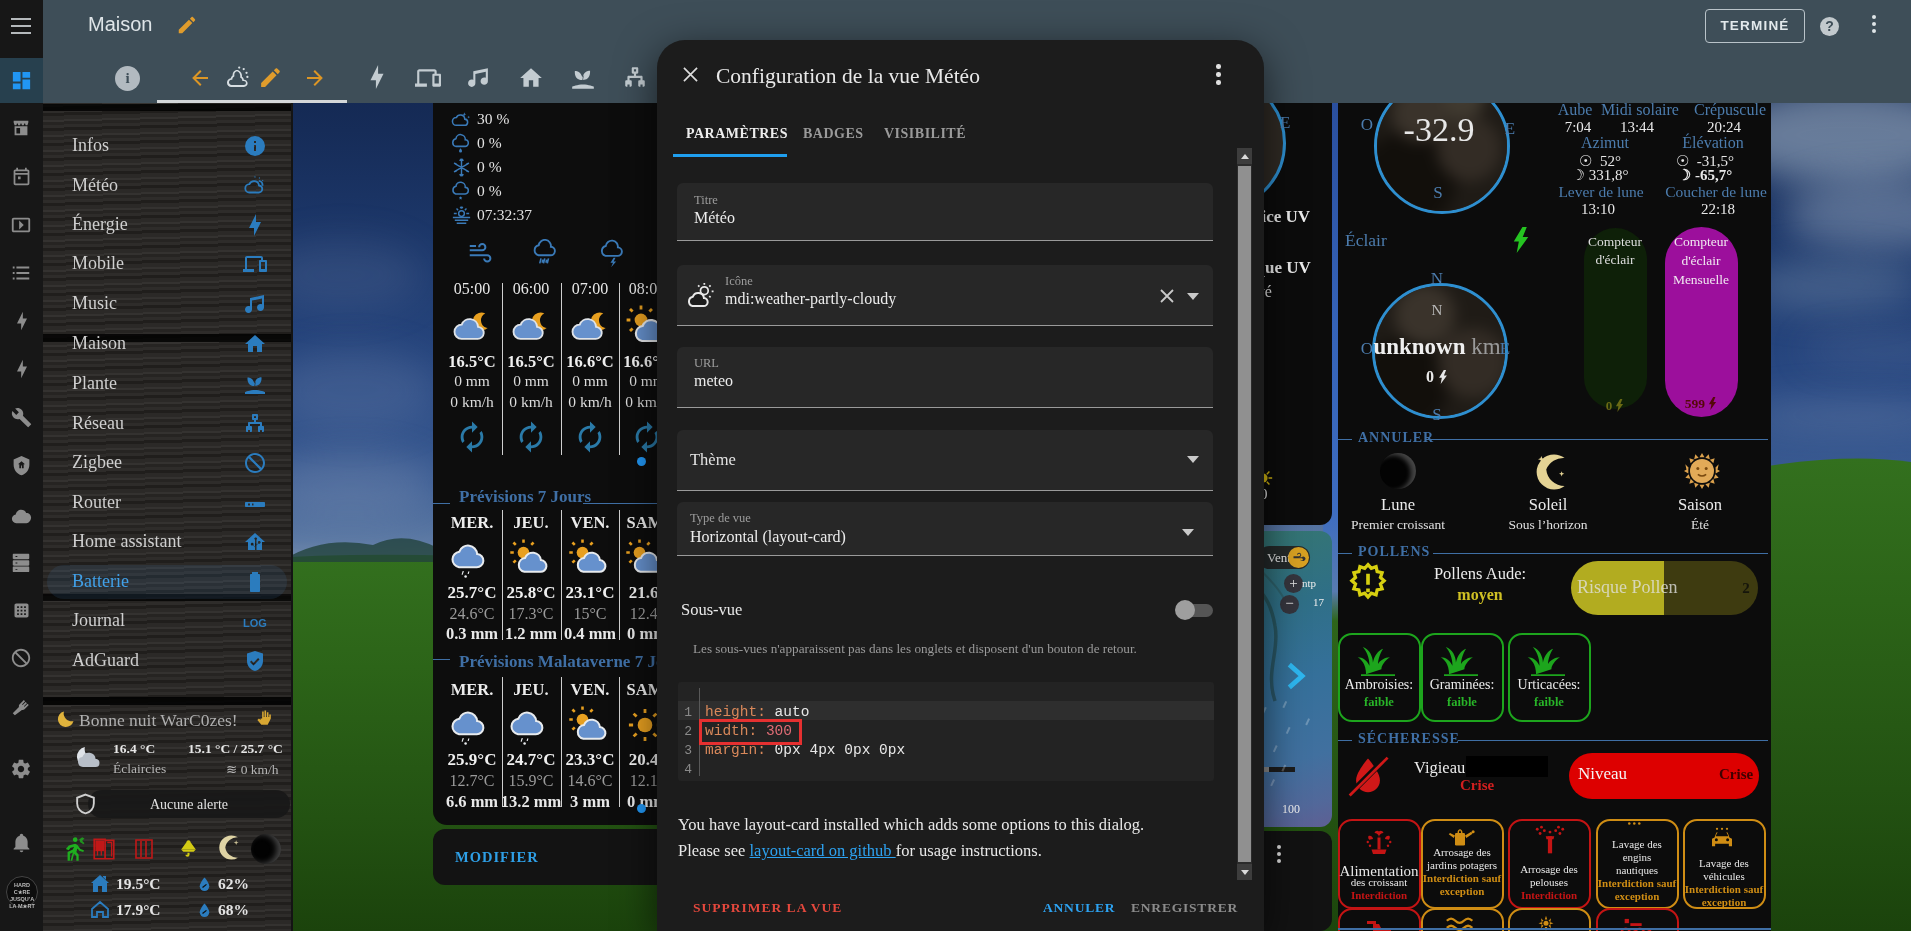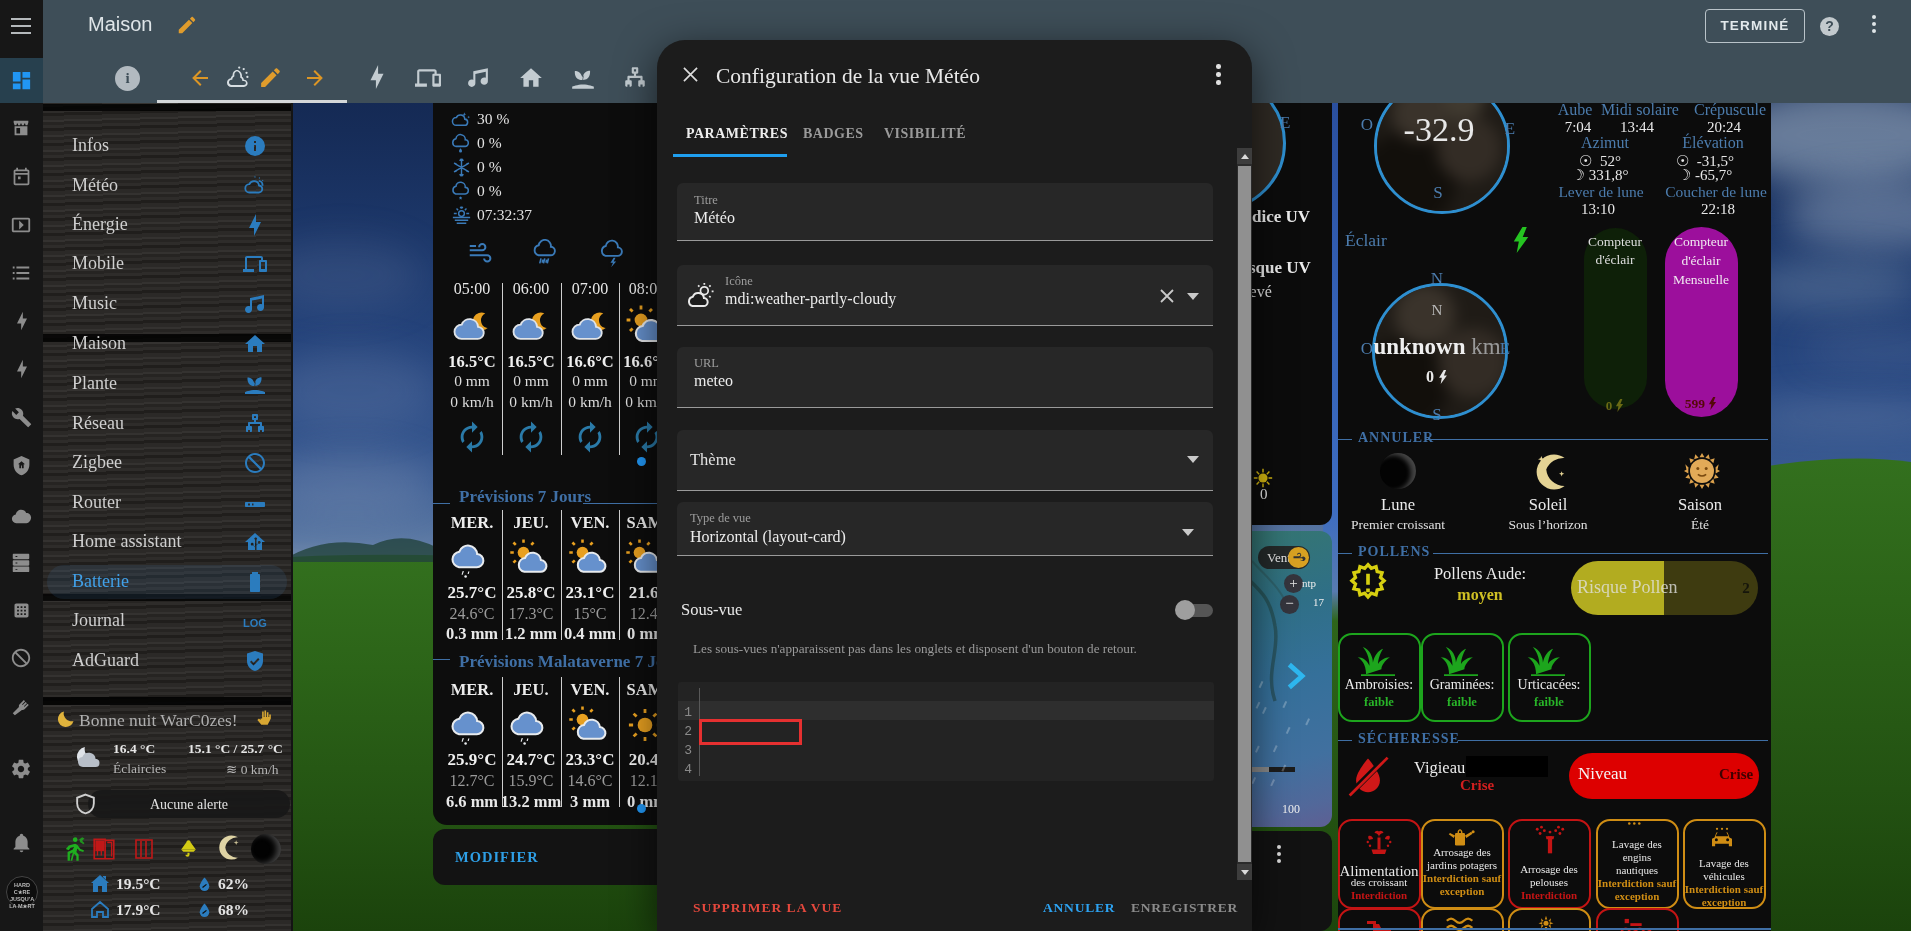--- a/index.html
+++ b/index.html
@@ -12,21 +12,21 @@
 #sidebar{left:43px;top:0;width:248px;height:931px;z-index:2;
  border-right:2px solid #141414;
  background:repeating-linear-gradient(178.5deg,#343230 0 2px,#262422 2px 5px,#2e2c2a 5px 8px,#201e1c 8px 11px,#2b2927 11px 15px),#292725;}
 #wcard{left:433px;top:103px;width:343px;height:722px;background:#0d0d0d;border-radius:0 0 14px 14px;z-index:1;}
 #modbar{left:433px;top:829px;width:343px;height:56px;background:#131313;border-radius:12px;z-index:1;}
 #uvcard{left:1140px;top:103px;width:192px;height:422px;background:#0c0c0c;z-index:1;border-radius:0 0 12px 12px;}
 #mapcard{left:1140px;top:531px;width:192px;height:296px;z-index:1;border-radius:12px;overflow:hidden;
  background:linear-gradient(165deg,#37786a 0%,#2f6f86 32%,#35709a 55%,#41709f 78%,#52689a 92%,#5e5f93 100%);}
 #botbar{left:1140px;top:831px;width:192px;height:100px;background:#121212;border-radius:12px;z-index:1;}
 #rpanel{left:1338px;top:103px;width:433px;height:828px;background:#0c0c0c;z-index:1;}
-#dialog{left:657px;top:40px;width:595px;height:891px;background:#1c1c1c;border-radius:28px 28px 0 0;z-index:10;box-shadow:0 10px 40px rgba(0,0,0,.6);}
+#dialog{left:657px;top:40px;width:595px;height:891px;background:#1c1c1c;border-radius:28px 28px 0 0;z-index:10;box-shadow:0 10px 40px rgba(0,0,0,.6);padding-left:12px;}
 </style>
 </head><body>
 <div id="stage">
   <div class="abs" id="bg">
     <div class="cloud" style="left:1680px;top:85px;width:250px;height:100px;background:rgba(172,190,208,.55);"></div>
     <div class="cloud" style="left:1740px;top:180px;width:200px;height:70px;background:rgba(150,168,192,.5);"></div>
     <div class="cloud" style="left:1700px;top:260px;width:180px;height:50px;background:rgba(130,152,180,.38);"></div>
     <div class="cloud" style="left:1760px;top:335px;width:160px;height:30px;background:rgba(138,156,184,.2);"></div>
     <div class="cloud" style="left:1700px;top:400px;width:220px;height:30px;background:rgba(155,172,196,.25);"></div>
     <div class="cloud" style="left:220px;top:240px;width:160px;height:70px;background:rgba(120,140,170,.18);"></div>
@@ -519,21 +519,21 @@
     <div class="abs" style="left:247px;top:-2px;width:110px;text-align:center;font-size:16px;color:#4c7cad;font-weight:normal;letter-spacing:0px;">Midi solaire</div>
     <div class="abs" style="left:337px;top:-2px;width:110px;text-align:center;font-size:16px;color:#4c7cad;font-weight:normal;letter-spacing:0px;">Crépuscule</div>
     <div class="abs" style="left:210px;top:16px;width:60px;text-align:center;font-size:15px;color:#e8e8e8;font-weight:normal;letter-spacing:0px;">7:04</div>
     <div class="abs" style="left:269px;top:16px;width:60px;text-align:center;font-size:15px;color:#e8e8e8;font-weight:normal;letter-spacing:0px;">13:44</div>
     <div class="abs" style="left:356px;top:16px;width:60px;text-align:center;font-size:15px;color:#e8e8e8;font-weight:normal;letter-spacing:0px;">20:24</div>
     <div class="abs" style="left:227px;top:31px;width:80px;text-align:center;font-size:16px;color:#4c7cad;font-weight:normal;letter-spacing:0px;">Azimut</div>
     <div class="abs" style="left:325px;top:31px;width:100px;text-align:center;font-size:16px;color:#4c7cad;font-weight:normal;letter-spacing:0px;">Élévation</div>
     <div class="abs" style="left:217px;top:49px;width:90px;text-align:center;font-size:15px;color:#e8e8e8;font-weight:normal;letter-spacing:0px;">☉&nbsp; 52°</div>
     <div class="abs" style="left:322px;top:49px;width:90px;text-align:center;font-size:15px;color:#e8e8e8;font-weight:normal;letter-spacing:0px;">☉&nbsp; -31,5°</div>
     <div class="abs" style="left:217px;top:63px;width:90px;text-align:center;font-size:15px;color:#e8e8e8;font-weight:normal;letter-spacing:0px;">☽ 331,8°</div>
-    <div class="abs" style="left:322px;top:63px;width:90px;text-align:center;font-size:15px;color:#e8e8e8;font-weight:normal;letter-spacing:0px;">☽ -65,7°</div>
+    <div class="abs" style="left:322px;top:63px;width:90px;text-align:center;font-size:15px;color:#e8e8e8;font-weight:bold;letter-spacing:0px;">☽ -65,7°</div>
     <div class="abs" style="left:198px;top:80px;width:130px;text-align:center;font-size:15.5px;color:#4c7cad;font-weight:normal;letter-spacing:0px;">Lever de lune</div>
     <div class="abs" style="left:303px;top:80px;width:150px;text-align:center;font-size:15.5px;color:#4c7cad;font-weight:normal;letter-spacing:0px;">Coucher de lune</div>
     <div class="abs" style="left:230px;top:98px;width:60px;text-align:center;font-size:15px;color:#e8e8e8;font-weight:normal;letter-spacing:0px;">13:10</div>
     <div class="abs" style="left:350px;top:98px;width:60px;text-align:center;font-size:15px;color:#e8e8e8;font-weight:normal;letter-spacing:0px;">22:18</div>
     <div class="abs" style="left:7px;top:127px;font-size:17.5px;color:#4c7cad;font-weight:normal;letter-spacing:0px;">Éclair</div>
     <svg class="abs" style="left:174px;top:124px" width="18" height="26" viewBox="0 0 12 18">
       <path fill="#25c421" d="M7 0L1 10h3.5L3 18l8-11H7.2L10 0z"></path>
     </svg>
     <div class="abs" style="left:34px;top:180px;width:130px;height:130px;border-radius:50%;border:3px solid #2e8fd0;overflow:hidden;background:#2f2a24;">
       <div style="position:absolute;left:-10px;top:-10px;width:150px;height:150px;filter:blur(7px);background:radial-gradient(circle at 40% 26%,#3a332b 0 18%,transparent 24%),radial-gradient(circle at 72% 58%,#332c25 0 22%,transparent 28%),radial-gradient(circle at 26% 72%,#120f0b 0 26%,transparent 32%),#1f1b16;"></div>
@@ -779,22 +779,24 @@
     <div class="abs" style="left:33px;top:488px;font-size:16px;color:#ececec;">Horizontal (layout-card)</div>
     <div class="abs" style="left:525px;top:489px;width:0;height:0;border-left:6px solid transparent;border-right:6px solid transparent;border-top:7px solid #c9c9c9;"></div>
     <div class="abs" style="left:24px;top:560px;font-size:16.5px;color:#e8e8e8;">Sous-vue</div>
     <div class="abs" style="left:526px;top:564px;width:30px;height:13px;border-radius:7px;background:#555;"></div>
     <div class="abs" style="left:518px;top:560px;width:20px;height:20px;border-radius:50%;background:#9e9e9e;"></div>
     <div class="abs" style="left:36px;top:601px;font-size:13.2px;color:#9a9a9a;">Les sous-vues n'apparaissent pas dans les onglets et disposent d'un bouton de retour.</div>
     <div class="abs" style="left:21px;top:642px;width:536px;height:99px;background:#232323;border-radius:3px;font-family:'Liberation Mono',monospace;">
       <div class="abs" style="left:0;top:19px;width:536px;height:19px;background:#2e2e2e;"></div>
       <div class="abs" style="left:21px;top:6px;width:1px;height:88px;background:#585858;"></div>
       <div class="abs" style="left:-2px;top:21px;width:16px;text-align:right;font-size:13px;color:#8a8a8a;line-height:19px;">1<br>2<br>3<br>4</div>
+      <div class="abs" style="left:27px;top:21px;font-size:14.5px;line-height:19px;color:#e8e8e8;"><span style="color:#d9885a">height:</span> auto<br><span style="color:#d9885a">width:</span> <span style="color:#e06c75">300</span><br><span style="color:#d9885a">margin:</span> 0px 4px 0px 0px</div>
       <div class="abs" style="left:21px;top:37px;width:97px;height:20px;border:3px solid #e53030;"></div>
     </div>
+    <div class="abs" style="left:21px;top:772px;font-size:16.5px;color:#e8e8e8;line-height:26px;">You have layout-card installed which adds some options to this dialog.<br>Please see <a style="color:#2da3f2;text-decoration:underline;">layout-card on github </a>for usage instructions.</div>
     <div class="abs" style="left:36px;top:860px;font-size:13.5px;font-weight:bold;letter-spacing:1px;color:#e5483d;">SUPPRIMER LA VUE</div>
     <div class="abs" style="left:386px;top:860px;font-size:13.5px;font-weight:bold;letter-spacing:.8px;color:#2da3f2;">ANNULER</div>
     <div class="abs" style="left:474px;top:860px;font-size:13.5px;font-weight:bold;letter-spacing:.8px;color:#8b8b8b;">ENREGISTRER</div>
     <div class="abs" style="left:580px;top:108px;width:15px;height:732px;background:#2b2b2b;"></div>
     <div class="abs" style="left:580px;top:108px;width:15px;height:16px;background:#3d3d3d;"></div>
     <div class="abs" style="left:584px;top:114px;width:0;height:0;border-left:4px solid transparent;border-right:4px solid transparent;border-bottom:5px solid #dcdcdc;"></div>
     <div class="abs" style="left:580px;top:824px;width:15px;height:16px;background:#3d3d3d;"></div>
     <div class="abs" style="left:584px;top:830px;width:0;height:0;border-left:4px solid transparent;border-right:4px solid transparent;border-top:5px solid #dcdcdc;"></div>
     <div class="abs" style="left:581px;top:126px;width:13px;height:696px;background:#909090;"></div>
   </div>

